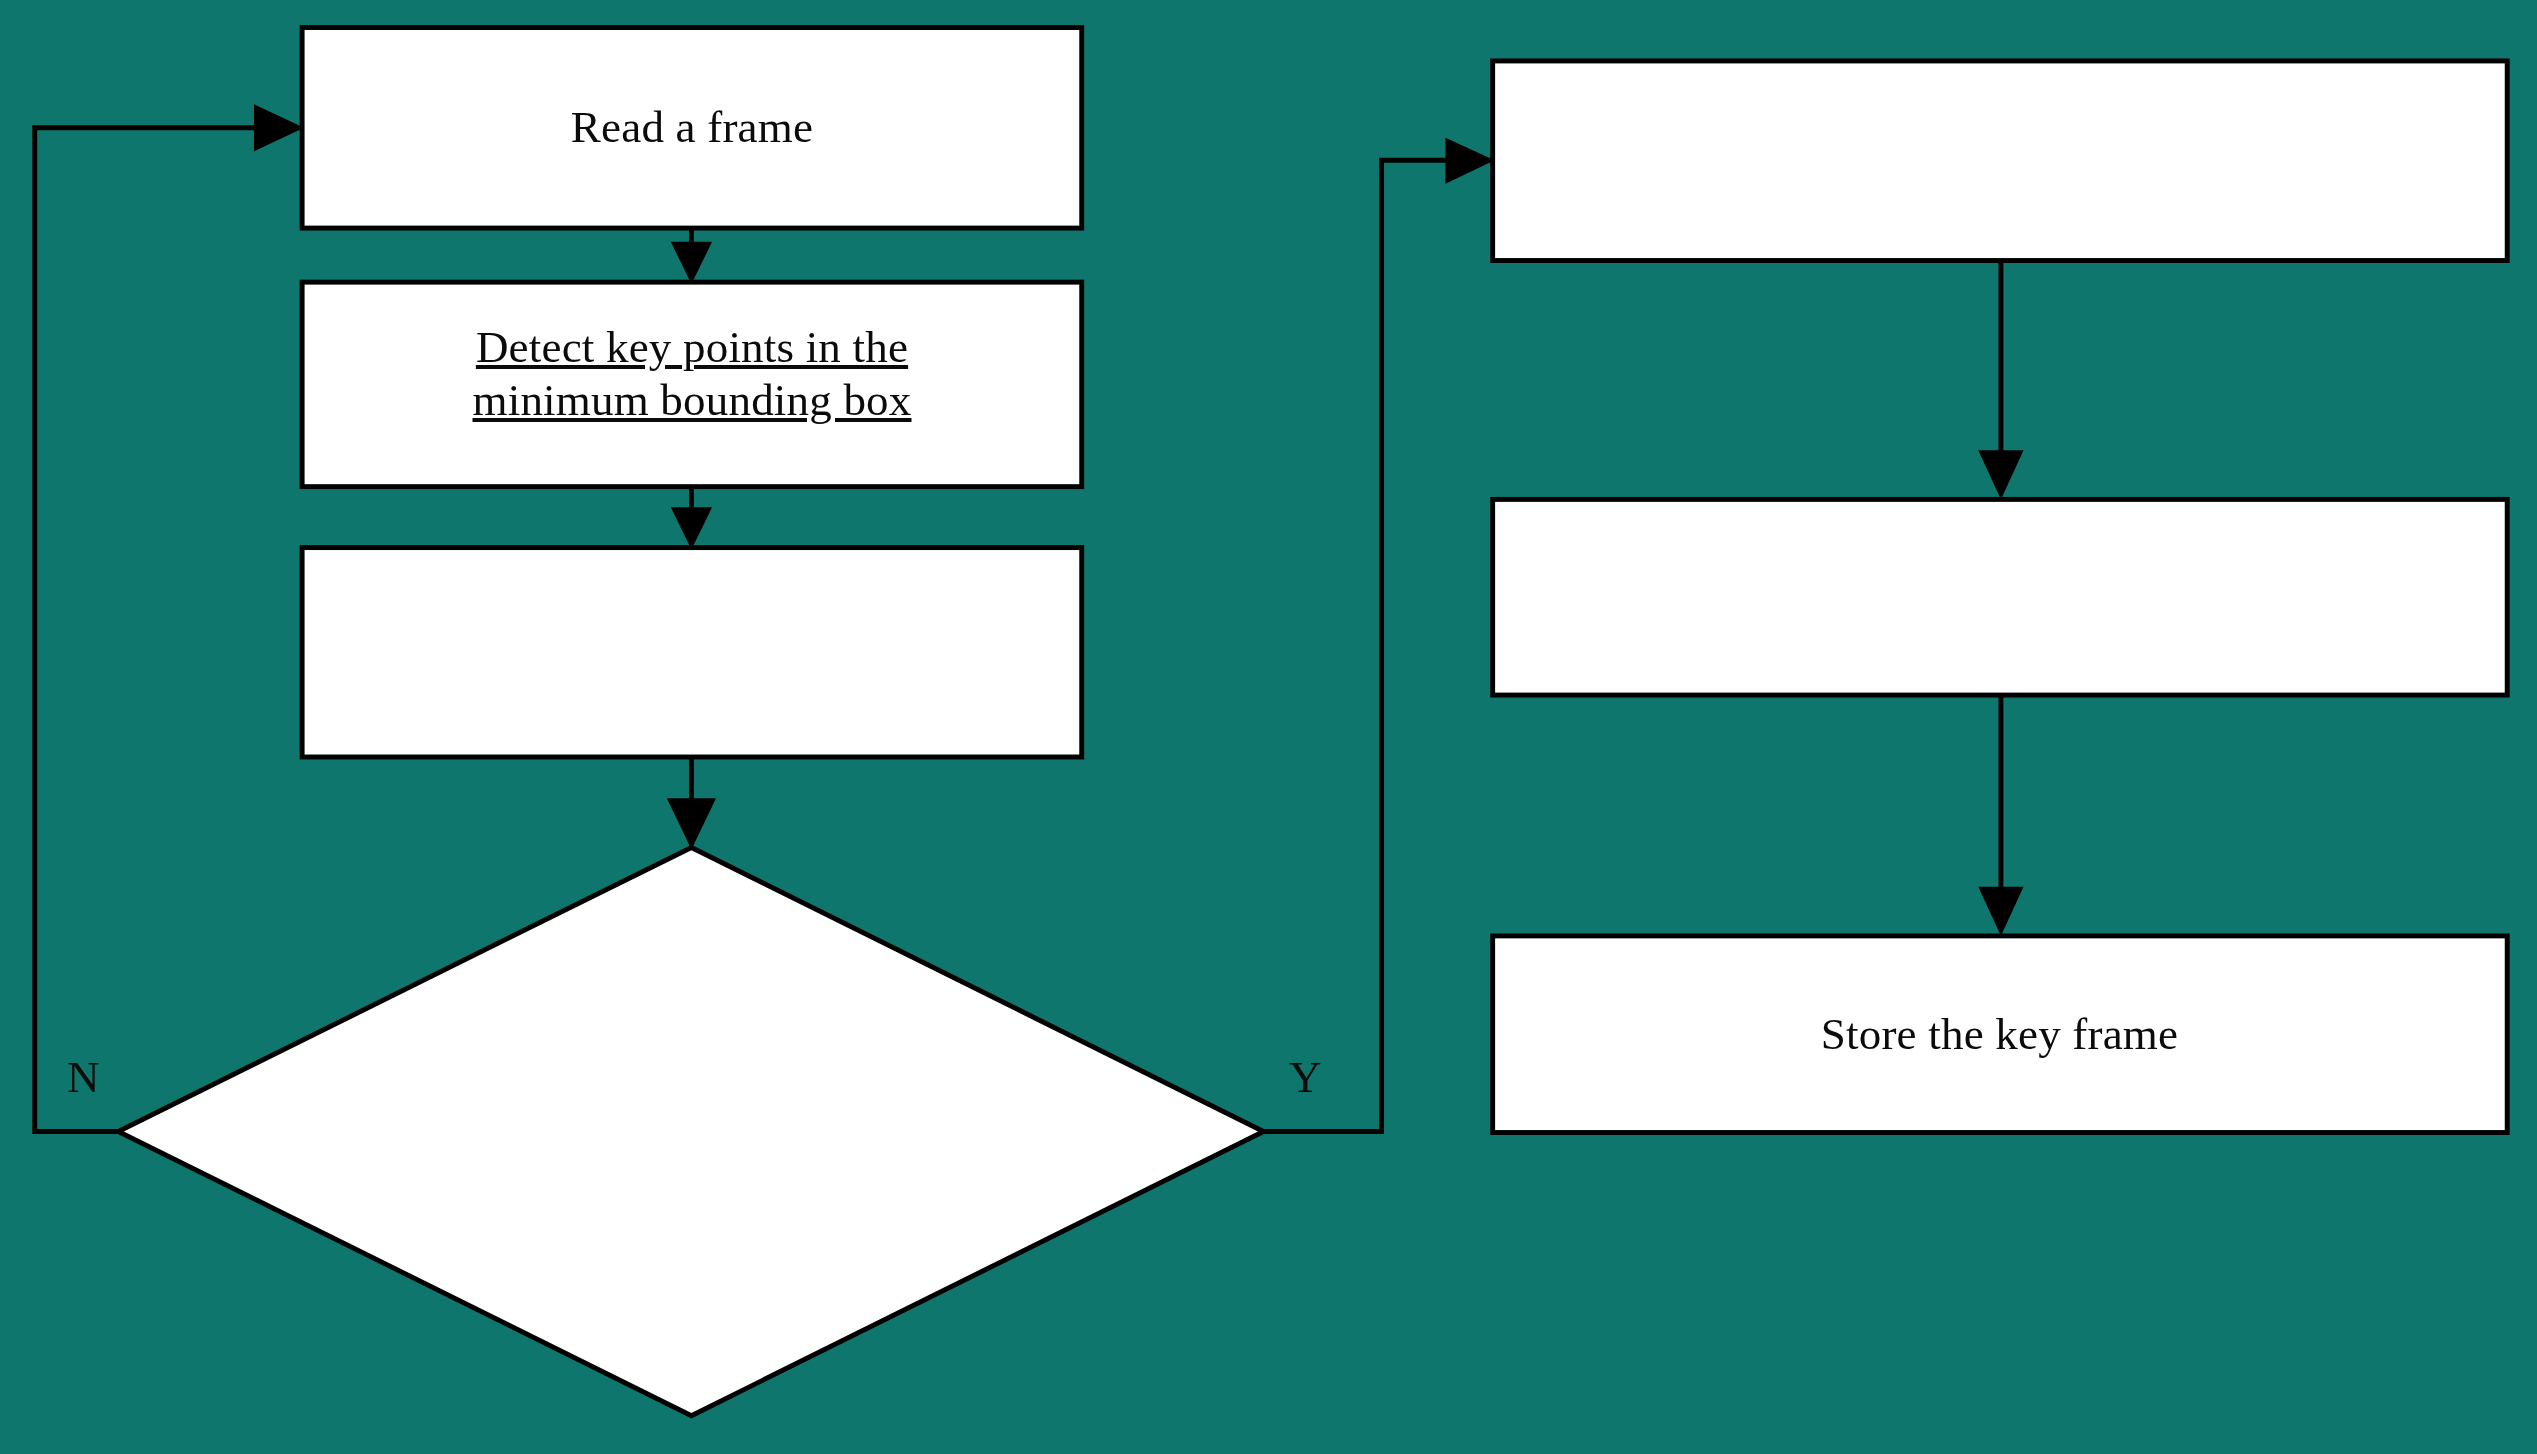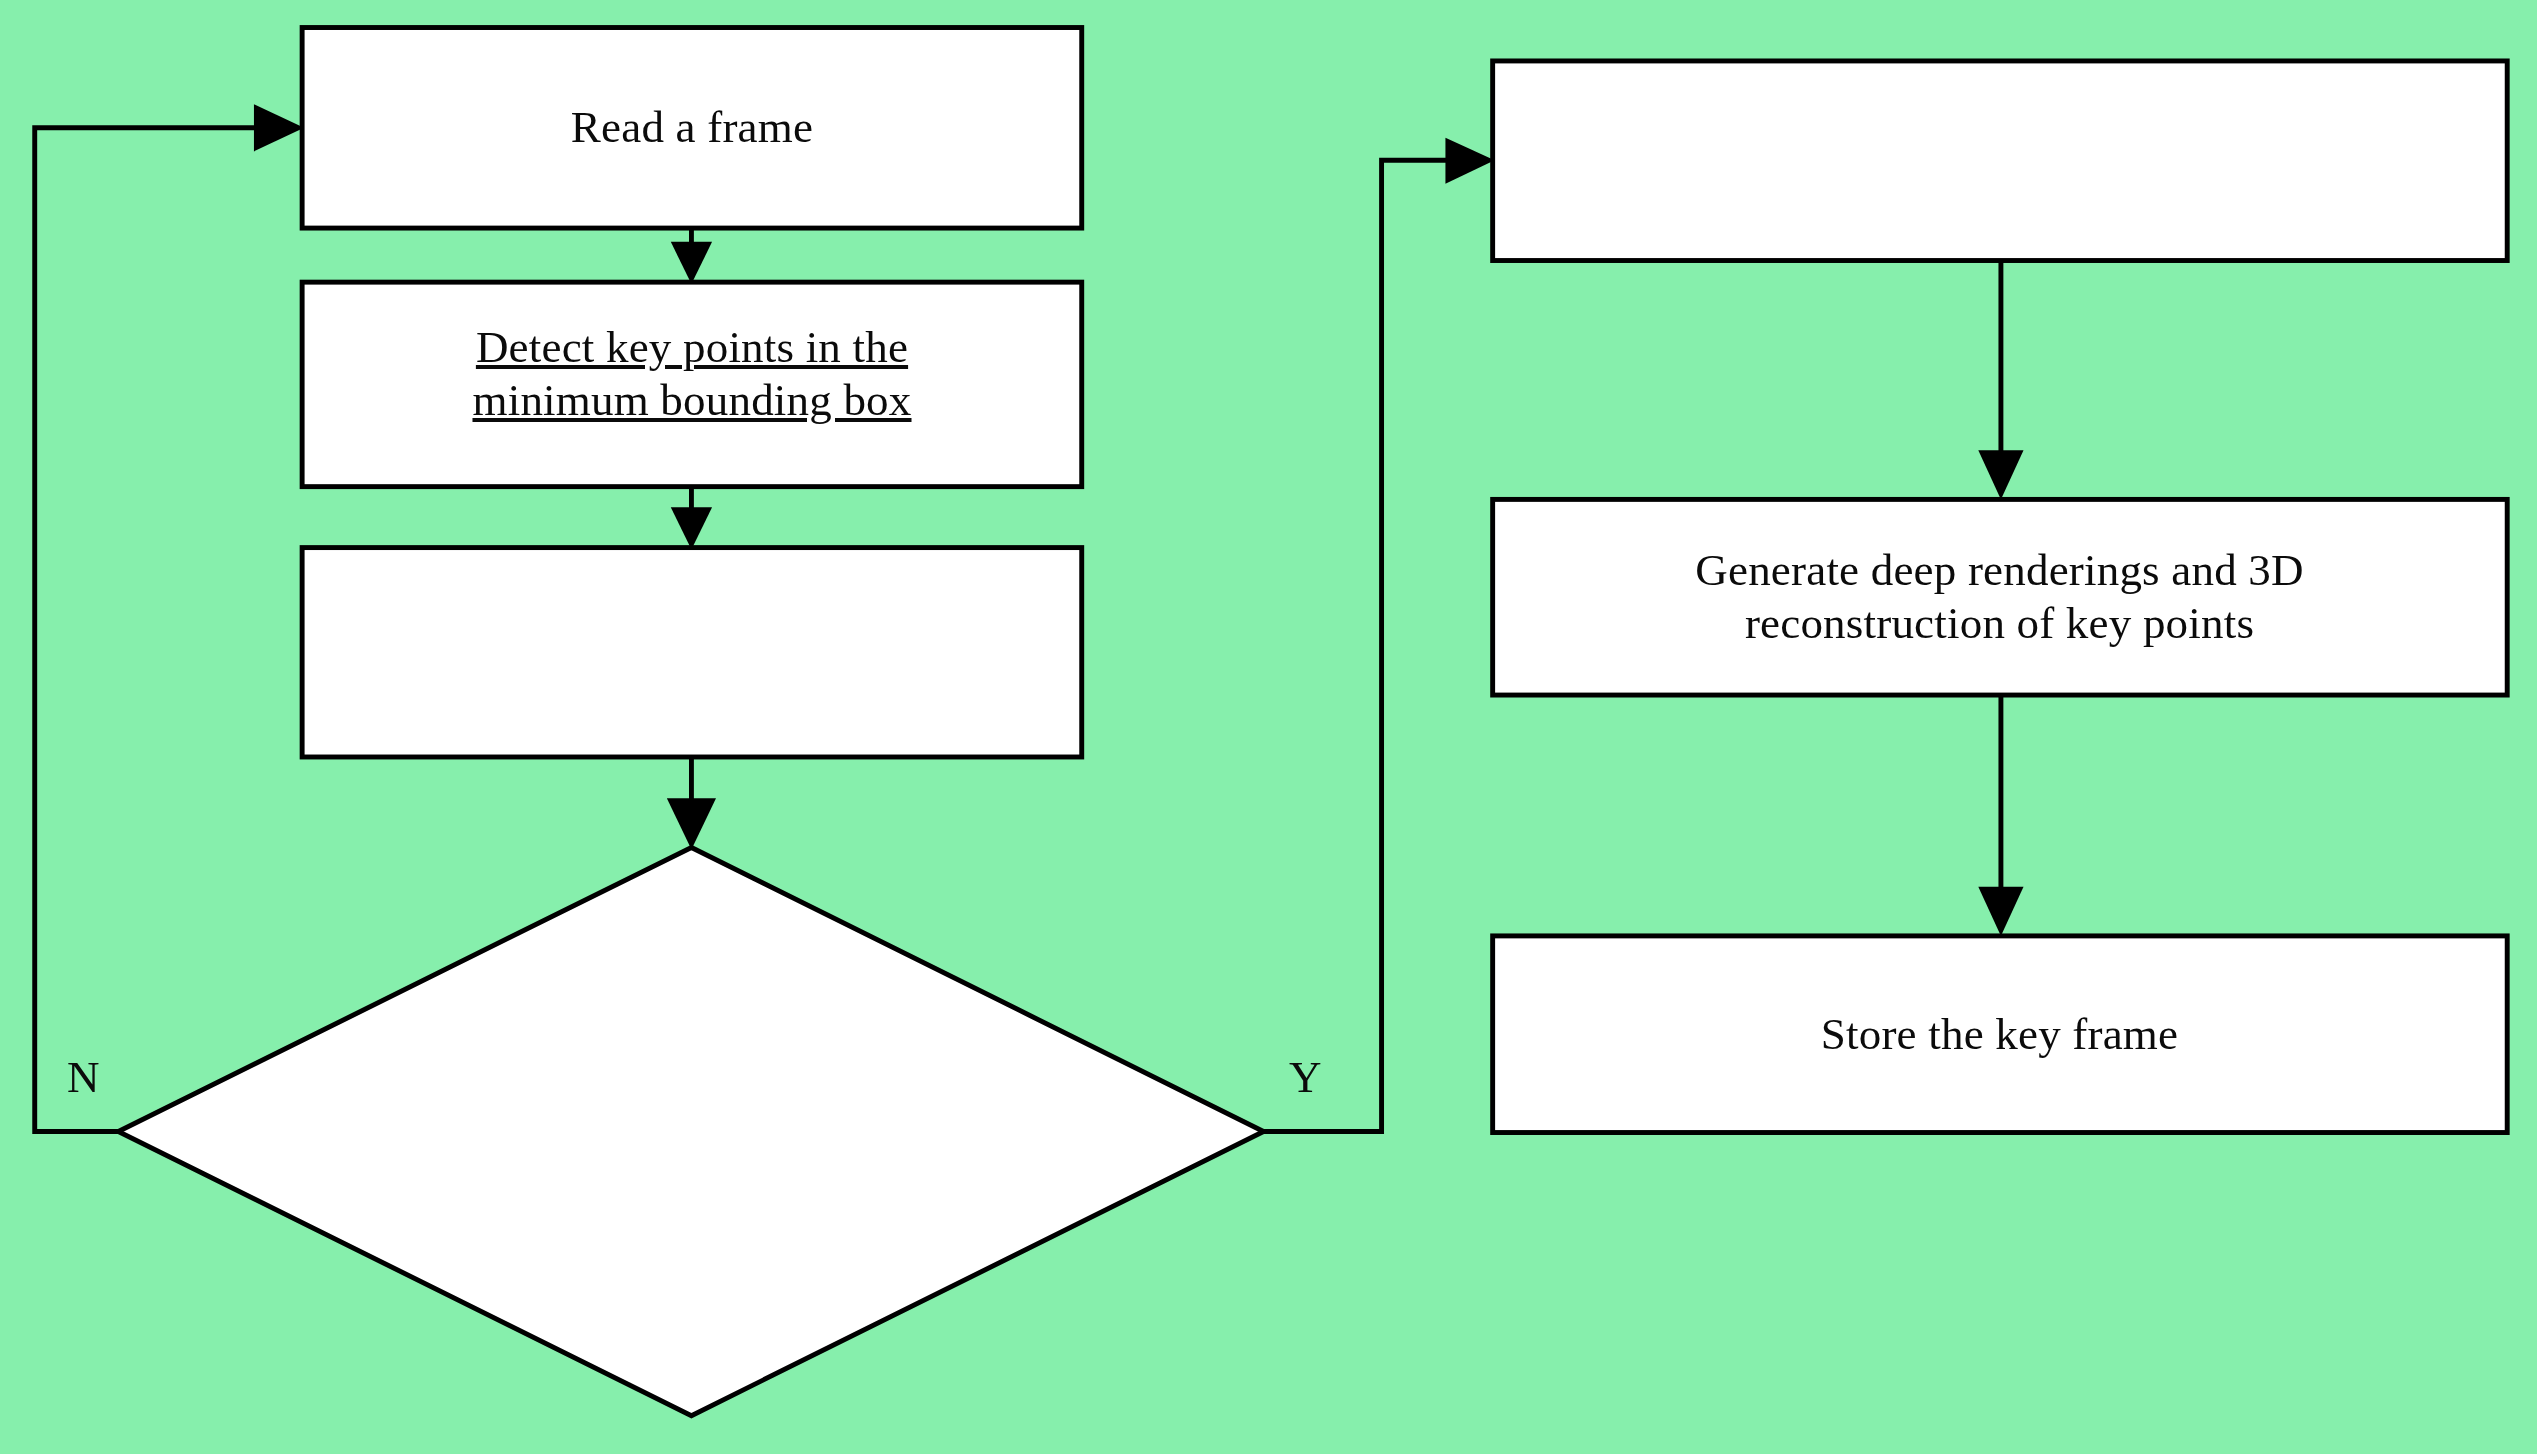--- a/index.html
+++ b/index.html
@@ -8,21 +8,21 @@
     padding: 0;
     background: #ffffff;
   }
   body {
     font-family: "Liberation Serif", "DejaVu Serif", serif;
   }
   #flow-root {
     position: relative;
     width: 2538px;
     height: 1454px;
-    background: #86efac;
+    background: #0f766e;
     overflow: hidden;
   }
   svg.flow-canvas {
     position: absolute;
     top: 0;
     left: 0;
     width: 2538px;
     height: 1454px;
     display: block;
   }
@@ -117,22 +117,20 @@
   </svg>
 
   <div class="node-text box-label" style="left:302px; top:27.5px; width:780px; height:201px;">Read a frame</div>
 
   <div class="node-text box-label" style="left:302px; top:272px; width:780px; height:204px;text-decoration:underline;">Detect key points in the
 minimum bounding box</div>
 
 
 
 
-  <div class="node-text box-label" style="left:1492px; top:499px; width:1015px; height:196px;">Generate deep renderings and 3D
-reconstruction of key points</div>
 
   <div class="node-text box-label" style="left:1492px; top:936px; width:1015px; height:197px;">Store the key frame</div>
 
   <div class="edge-label" style="left:67px; top:1055px;">N</div>
 
   <div class="edge-label" style="left:1289px; top:1055px;">Y</div>
 
 </div>
 
 

